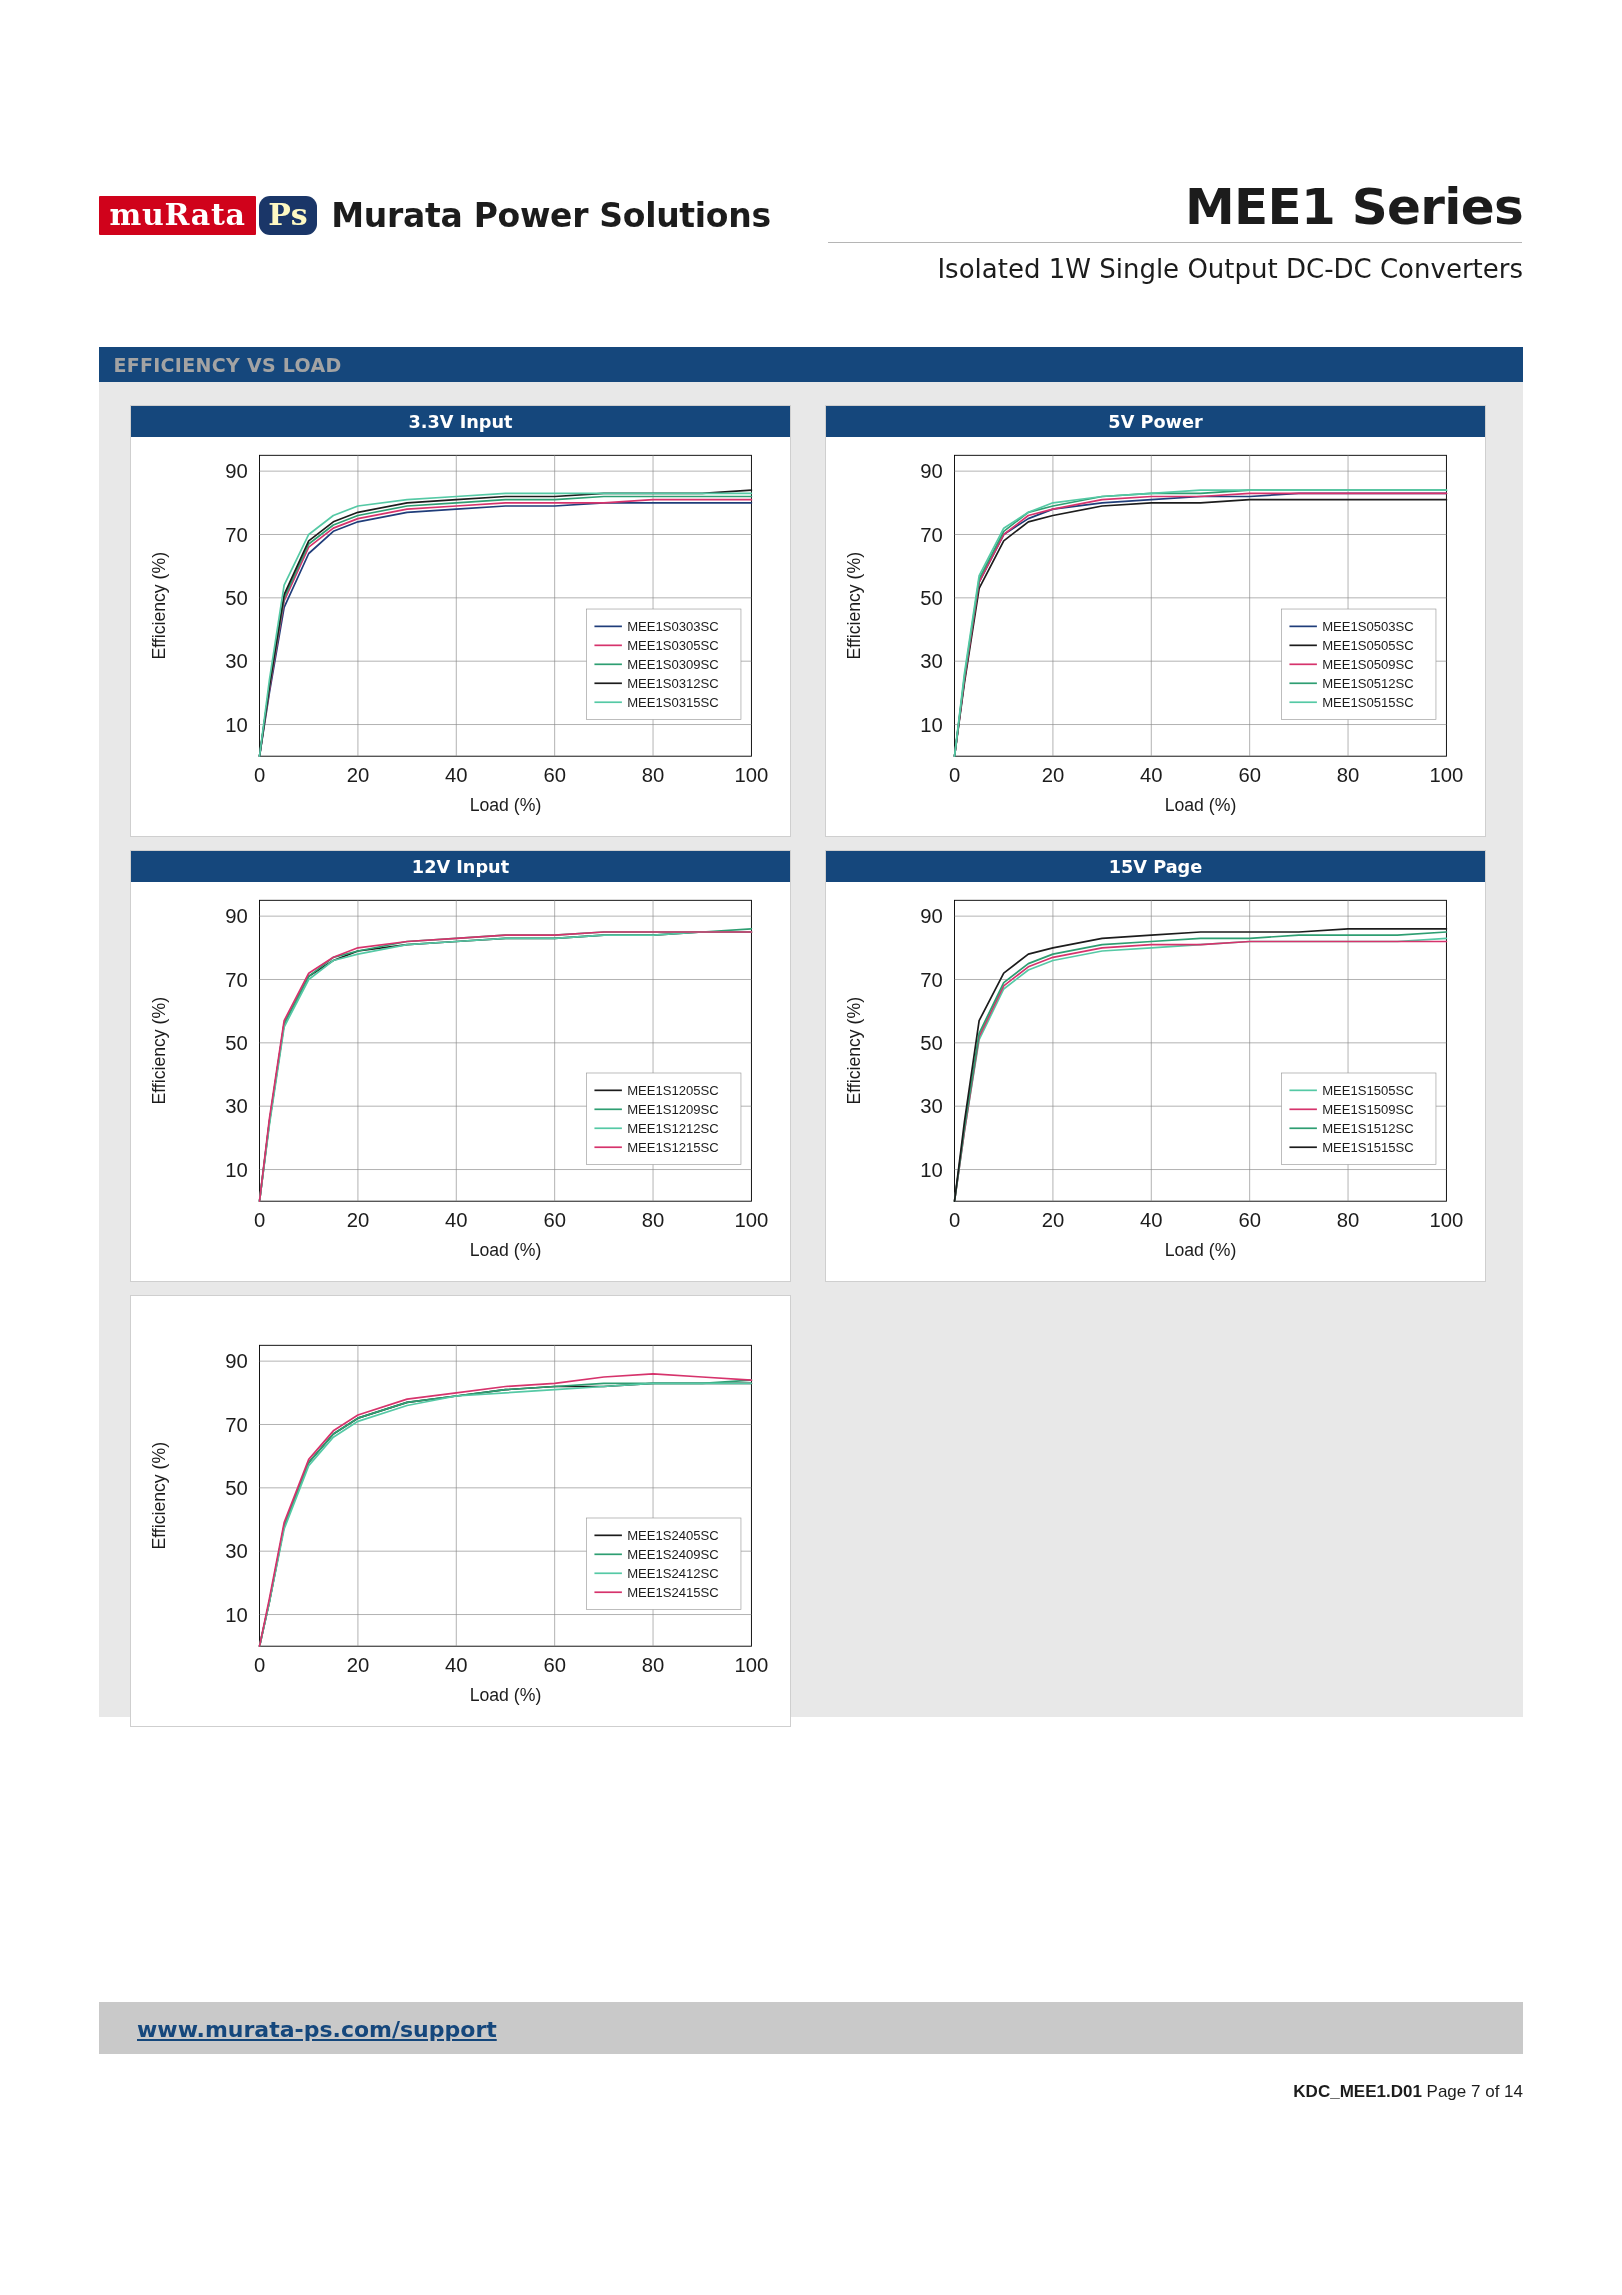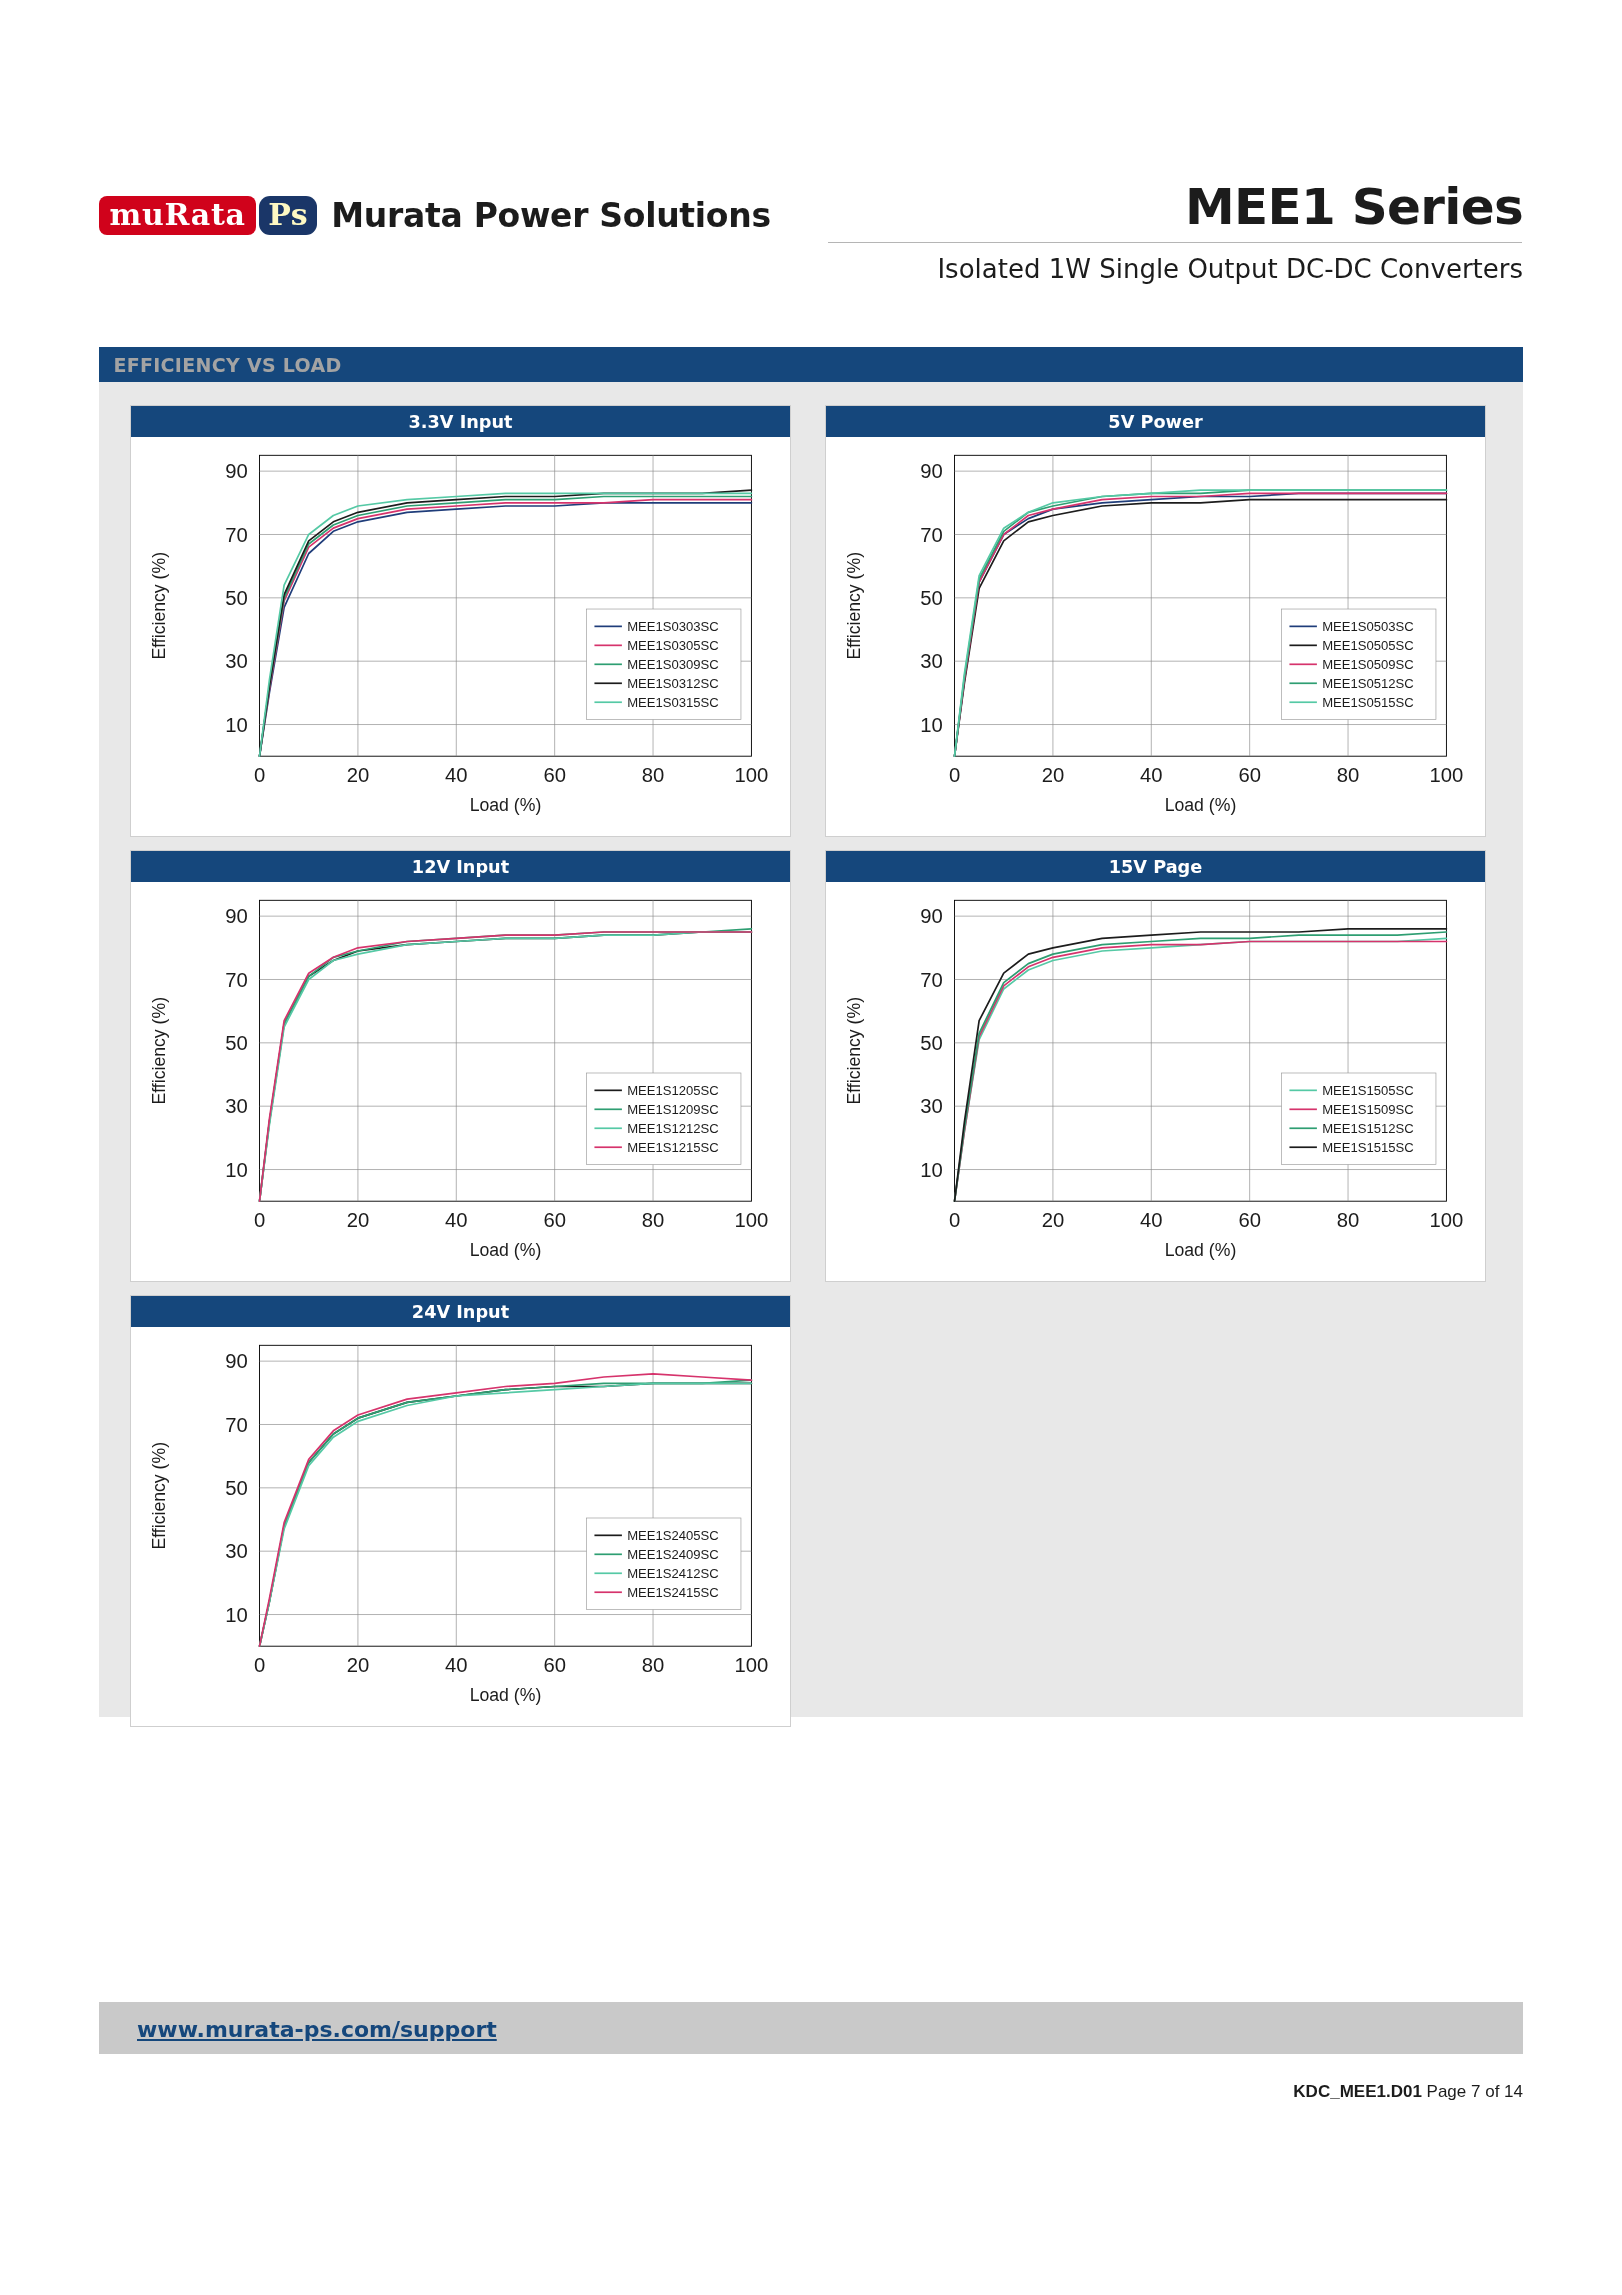--- a/index.html
+++ b/index.html
@@ -14,21 +14,21 @@
 
   
   .header { position:absolute; left:0; top:0; width:1622px; height:281px; }
   .logo-block { position:absolute; left:99px; top:196px; display:flex; align-items:center; }
   .logo-murata {
     background:#d0021b; color:#ffffff;
     font-family:"DejaVu Serif", serif; font-weight:bold;
     font-size:30px; letter-spacing:0.7px;
     padding:3.9px 10.5px 5.2px 10.5px;
     line-height:1;
-    border-radius:8px;
+    border-radius:1px;
   }
   .logo-ps {
     background:#1a3668; color:#fef9c3;
     font-family:"DejaVu Serif", serif; font-weight:bold;
     font-size:30px;
     padding:3.9px 9.2px 5.2px 9.2px;
     margin-left:3px; line-height:1; border-radius:11px;
   }
   .logo-text {
     margin-left:14.4px; font-size:33px; font-weight:bold;
@@ -275,21 +275,20 @@
             <text x="758" y="354.5" font-size="20" font-family="&quot;Liberation Sans&quot;, sans-serif" fill="#1c1c1c">MEE1S1509SC</text>
             <line x1="708" y1="376.5" x2="750" y2="376.5" stroke="#2e9e72" stroke-width="2.6"></line>
             <text x="758" y="383.5" font-size="20" font-family="&quot;Liberation Sans&quot;, sans-serif" fill="#1c1c1c">MEE1S1512SC</text>
             <line x1="708" y1="405.5" x2="750" y2="405.5" stroke="#1c1c1c" stroke-width="2.6"></line>
             <text x="758" y="412.5" font-size="20" font-family="&quot;Liberation Sans&quot;, sans-serif" fill="#1c1c1c">MEE1S1515SC</text>
           </svg>
       </div>
     </div>
 
     <div class="card" style="left:31px; top:948px; width:661px; height:432px;">
-      <div class="card-bar">24V Input</div>
       <div class="card-body">
         <svg class="chart-svg" id="chart-4" width="660" height="399" viewBox="0 0 1008 610">
             <rect x="196" y="28" width="752" height="460" fill="#ffffff" stroke="#000000" stroke-width="1.4"></rect>
             <line x1="346.4" y1="28" x2="346.4" y2="488" stroke="#8a8a8a" stroke-width="1"></line>
             <line x1="496.8" y1="28" x2="496.8" y2="488" stroke="#8a8a8a" stroke-width="1"></line>
             <line x1="647.2" y1="28" x2="647.2" y2="488" stroke="#8a8a8a" stroke-width="1"></line>
             <line x1="797.6" y1="28" x2="797.6" y2="488" stroke="#8a8a8a" stroke-width="1"></line>
             <line x1="196" y1="439.57894736842104" x2="948" y2="439.57894736842104" stroke="#8a8a8a" stroke-width="1"></line>
             <line x1="196" y1="342.7368421052632" x2="948" y2="342.7368421052632" stroke="#8a8a8a" stroke-width="1"></line>
             <line x1="196" y1="245.8947368421053" x2="948" y2="245.8947368421053" stroke="#8a8a8a" stroke-width="1"></line>

